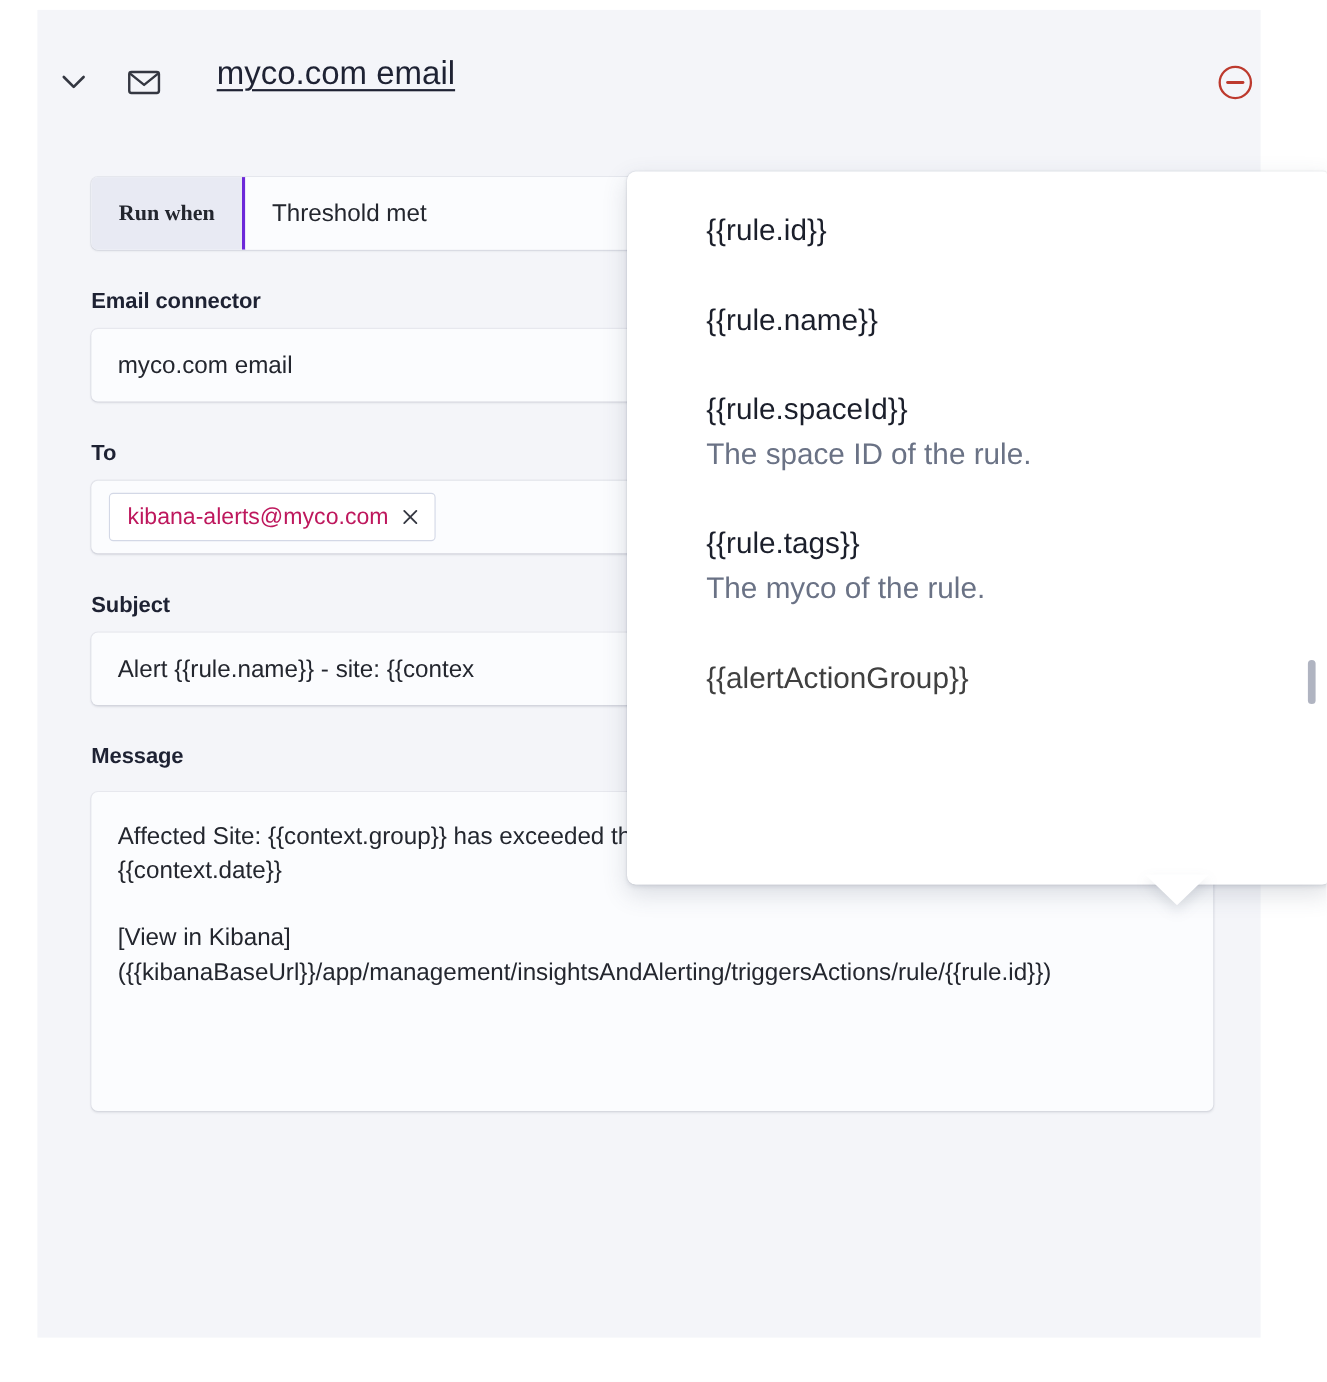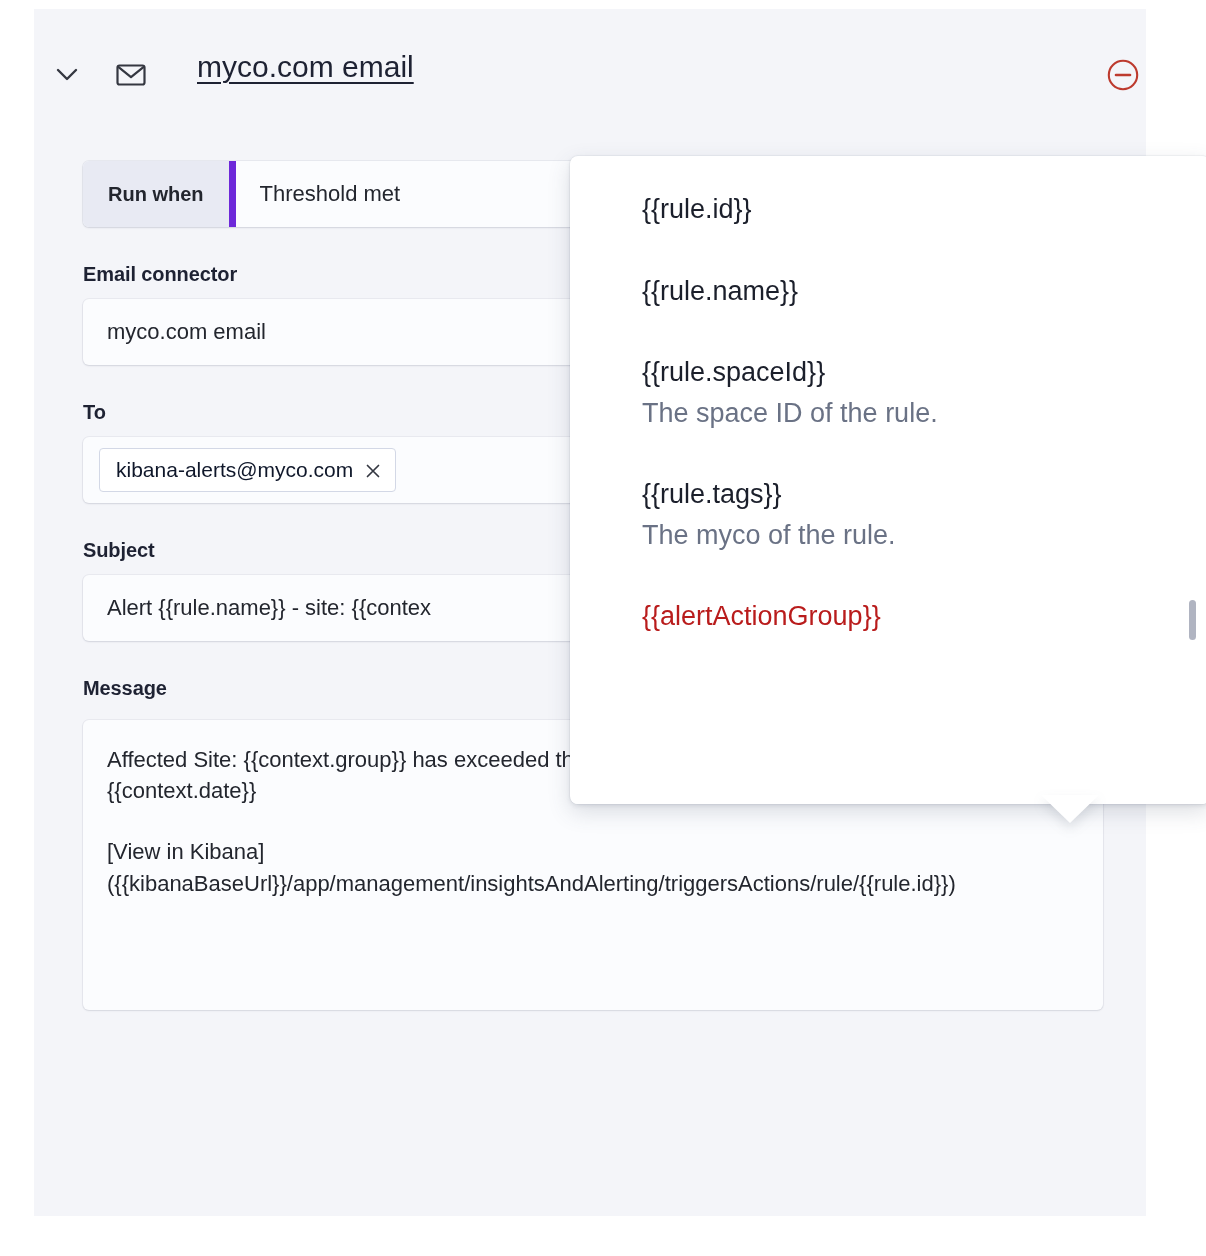--- a/index.html
+++ b/index.html
@@ -97,21 +97,22 @@
   }
   .runwhen-prepend {
     background: #e8eaf3;
     display: flex;
     align-items: center;
     padding: 0 25px;
     font-size: 20px;
     font-weight: bold;
     color: #23262e;
     white-space: nowrap;
-    border-right: 7px solid #6d28d9;
+    border-right: 3px solid #6d28d9;
+    font-family: Liberation Serif, serif;
   }
   .runwhen-value {
     flex: 1;
     display: flex;
     align-items: center;
     padding: 0 24px;
     font-size: 22px;
     color: #23262e;
     background: #fbfcfe;
     white-space: nowrap;
@@ -148,21 +149,21 @@
   .pill {
     display: inline-flex;
     align-items: center;
     gap: 11px;
     height: 42px;
     padding: 0 13px 0 16px;
     border: 1px solid #d3d8e6;
     border-radius: 4px;
     background: #ffffff;
     font-size: 21px;
-    color: #0f172a;
+    color: #be185d;
     white-space: nowrap;
   }
   .pill-x {
     width: 18px;
     height: 18px;
     cursor: pointer;
     flex: 0 0 auto;
   }
 
   
@@ -226,21 +227,21 @@
     line-height: 1.28;
     white-space: nowrap;
   }
   .var-desc {
     font-size: 27px;
     color: #6a7285;
     line-height: 1.28;
     margin-top: 6px;
     white-space: nowrap;
   }
-  .var-item.faded .var-name { color: #b91c1c; }
+  .var-item.faded .var-name { color: #404040; }
 
   .popover-fade {
     position: absolute;
     left: 1px; right: 1px; bottom: 0;
     height: 54px;
     background: linear-gradient(to bottom, rgba(255,255,255,0) 0%, rgba(255,255,255,0.97) 72%, #ffffff 100%);
     pointer-events: none;
   }
   .popover-scrollbar-track {
     position: absolute;

